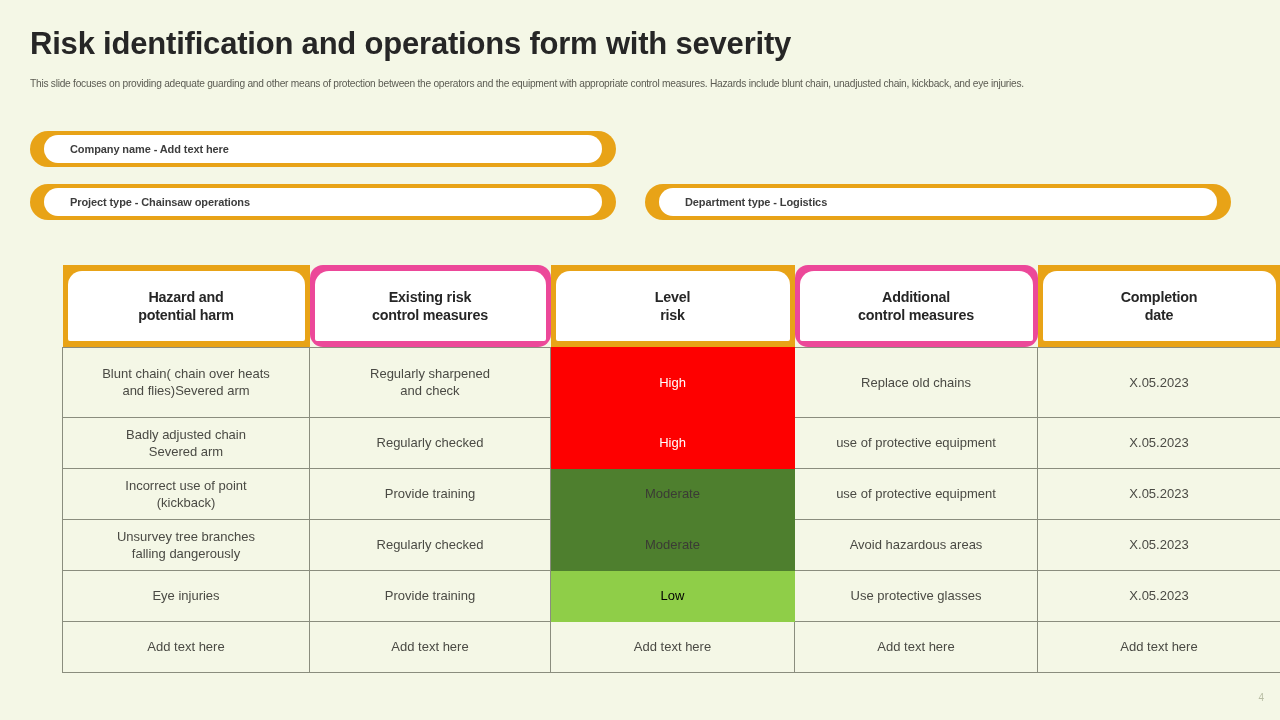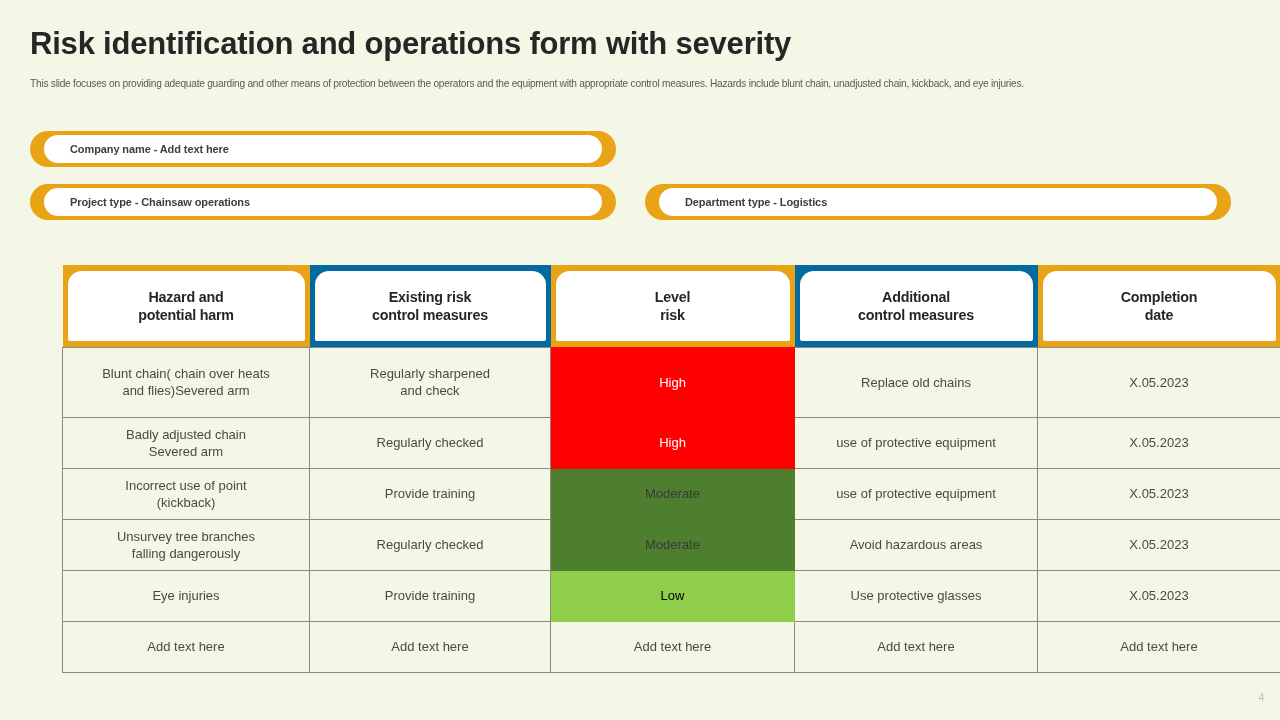--- a/index.html
+++ b/index.html
@@ -105,21 +105,21 @@
   table.risk-table col.c4 { width: 243px; }
 
   thead th {
     height: 82px;
     padding: 6px 5px;
     box-sizing: border-box;
     vertical-align: middle;
     border: 0;
   }
   thead th.hdr-orange { background: #e8a317; }
-  thead th.hdr-green  { background: #0369a1; }
+  thead th.hdr-green  { background: #ec4899; border-radius: 13px; }
 
   .hdr-cap {
     background: #ffffff;
     border-radius: 14px 14px 2px 2px;
     height: 100%;
     display: flex;
     align-items: center;
     justify-content: center;
     text-align: center;
     padding: 0 8px;

